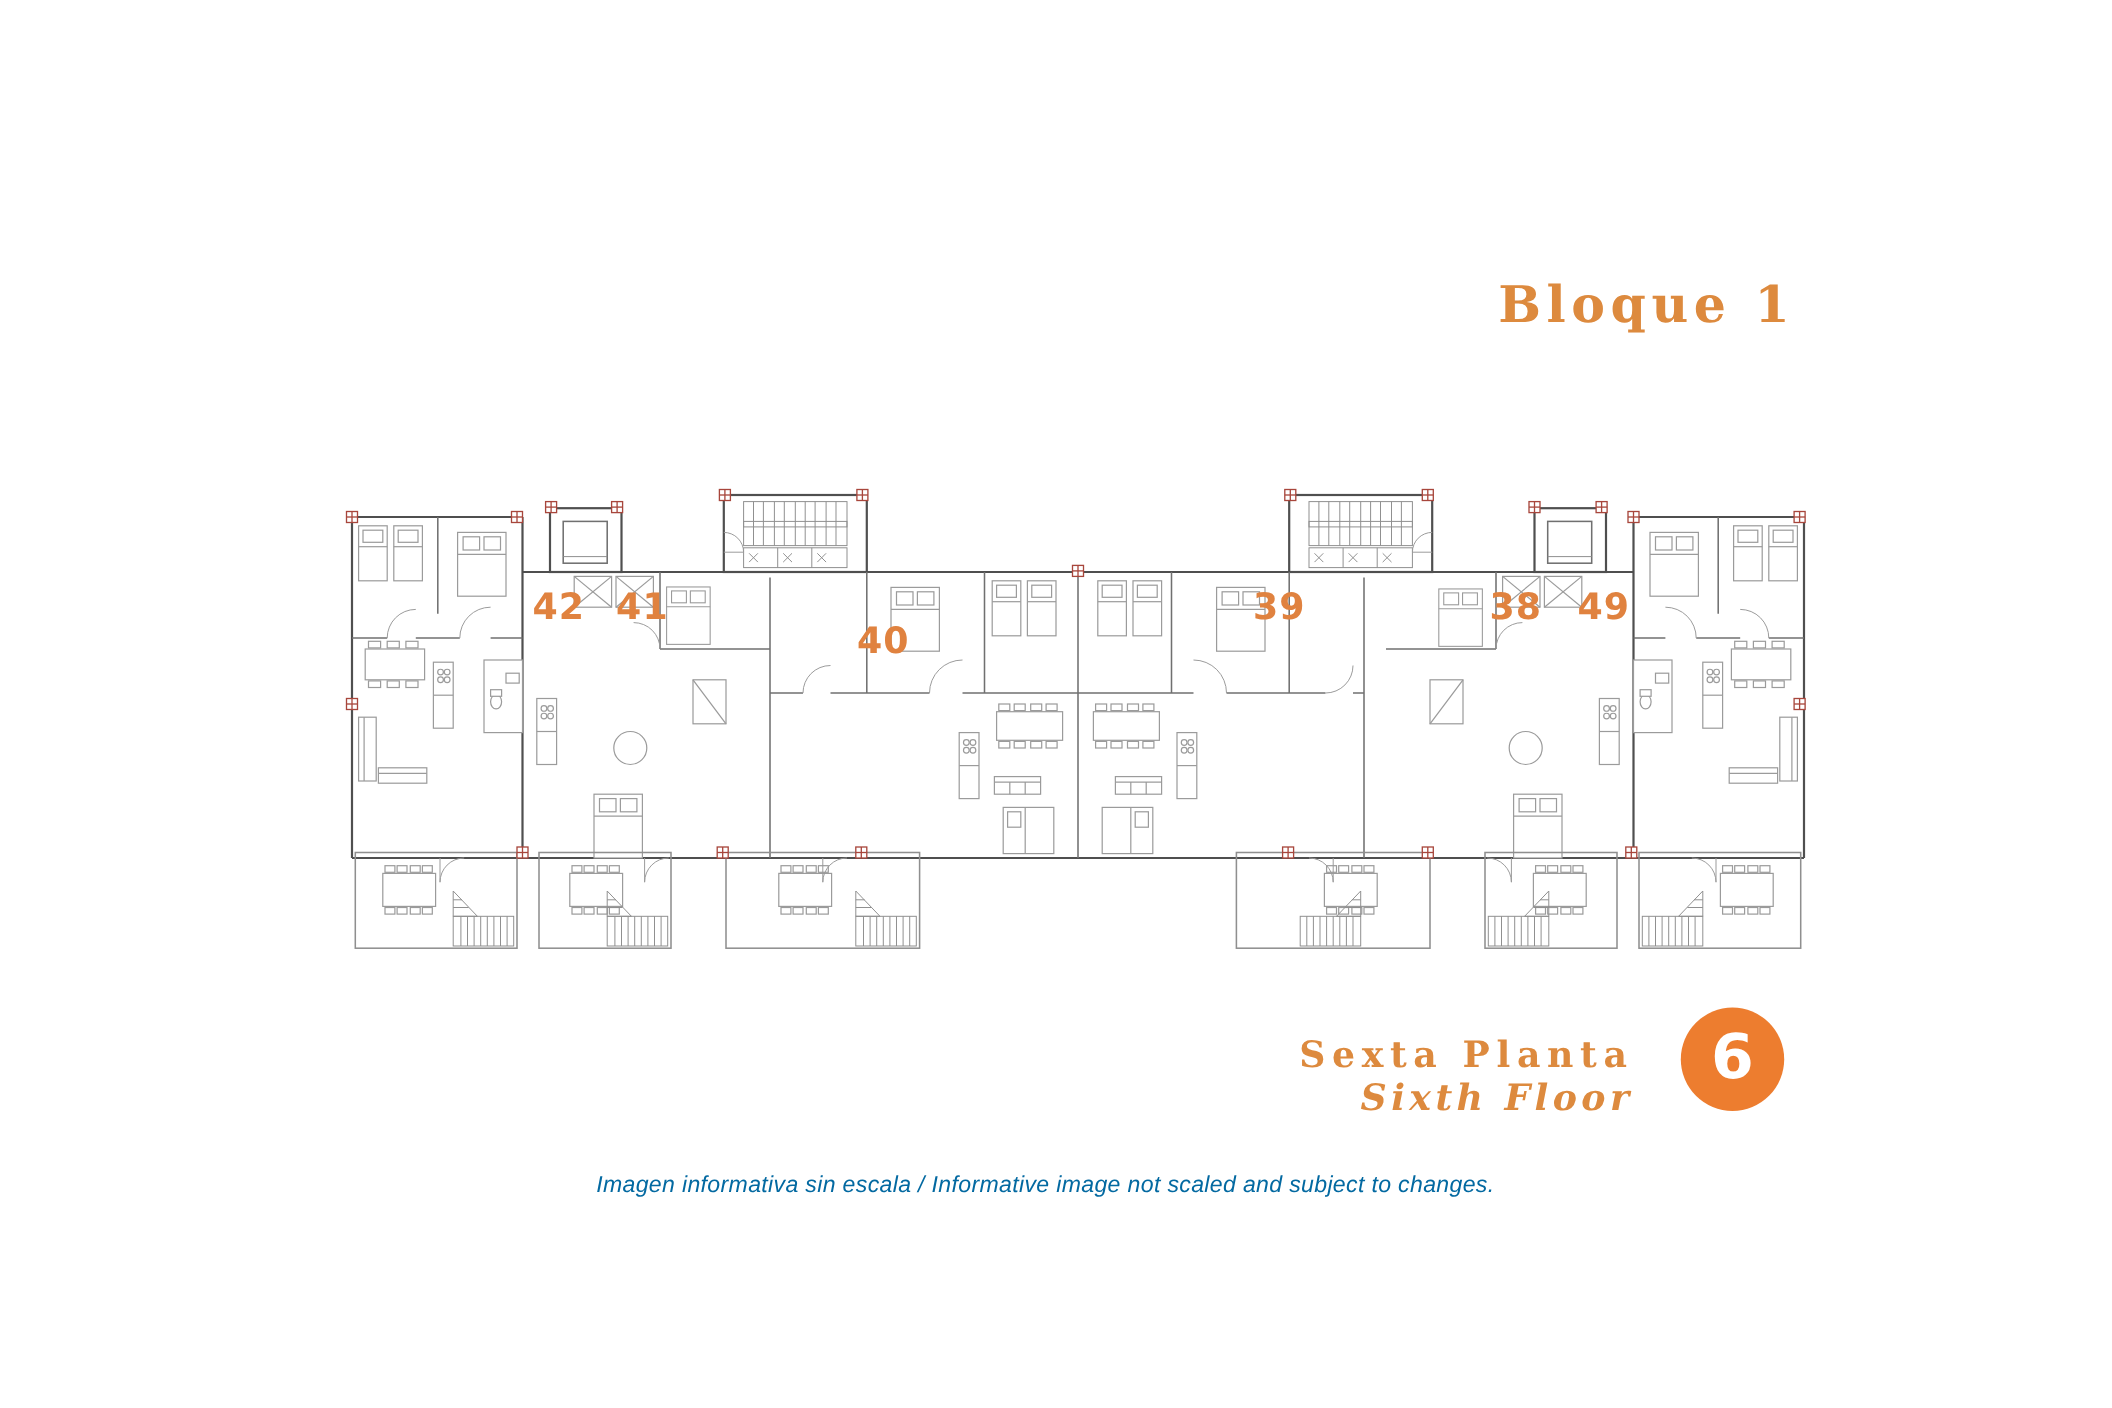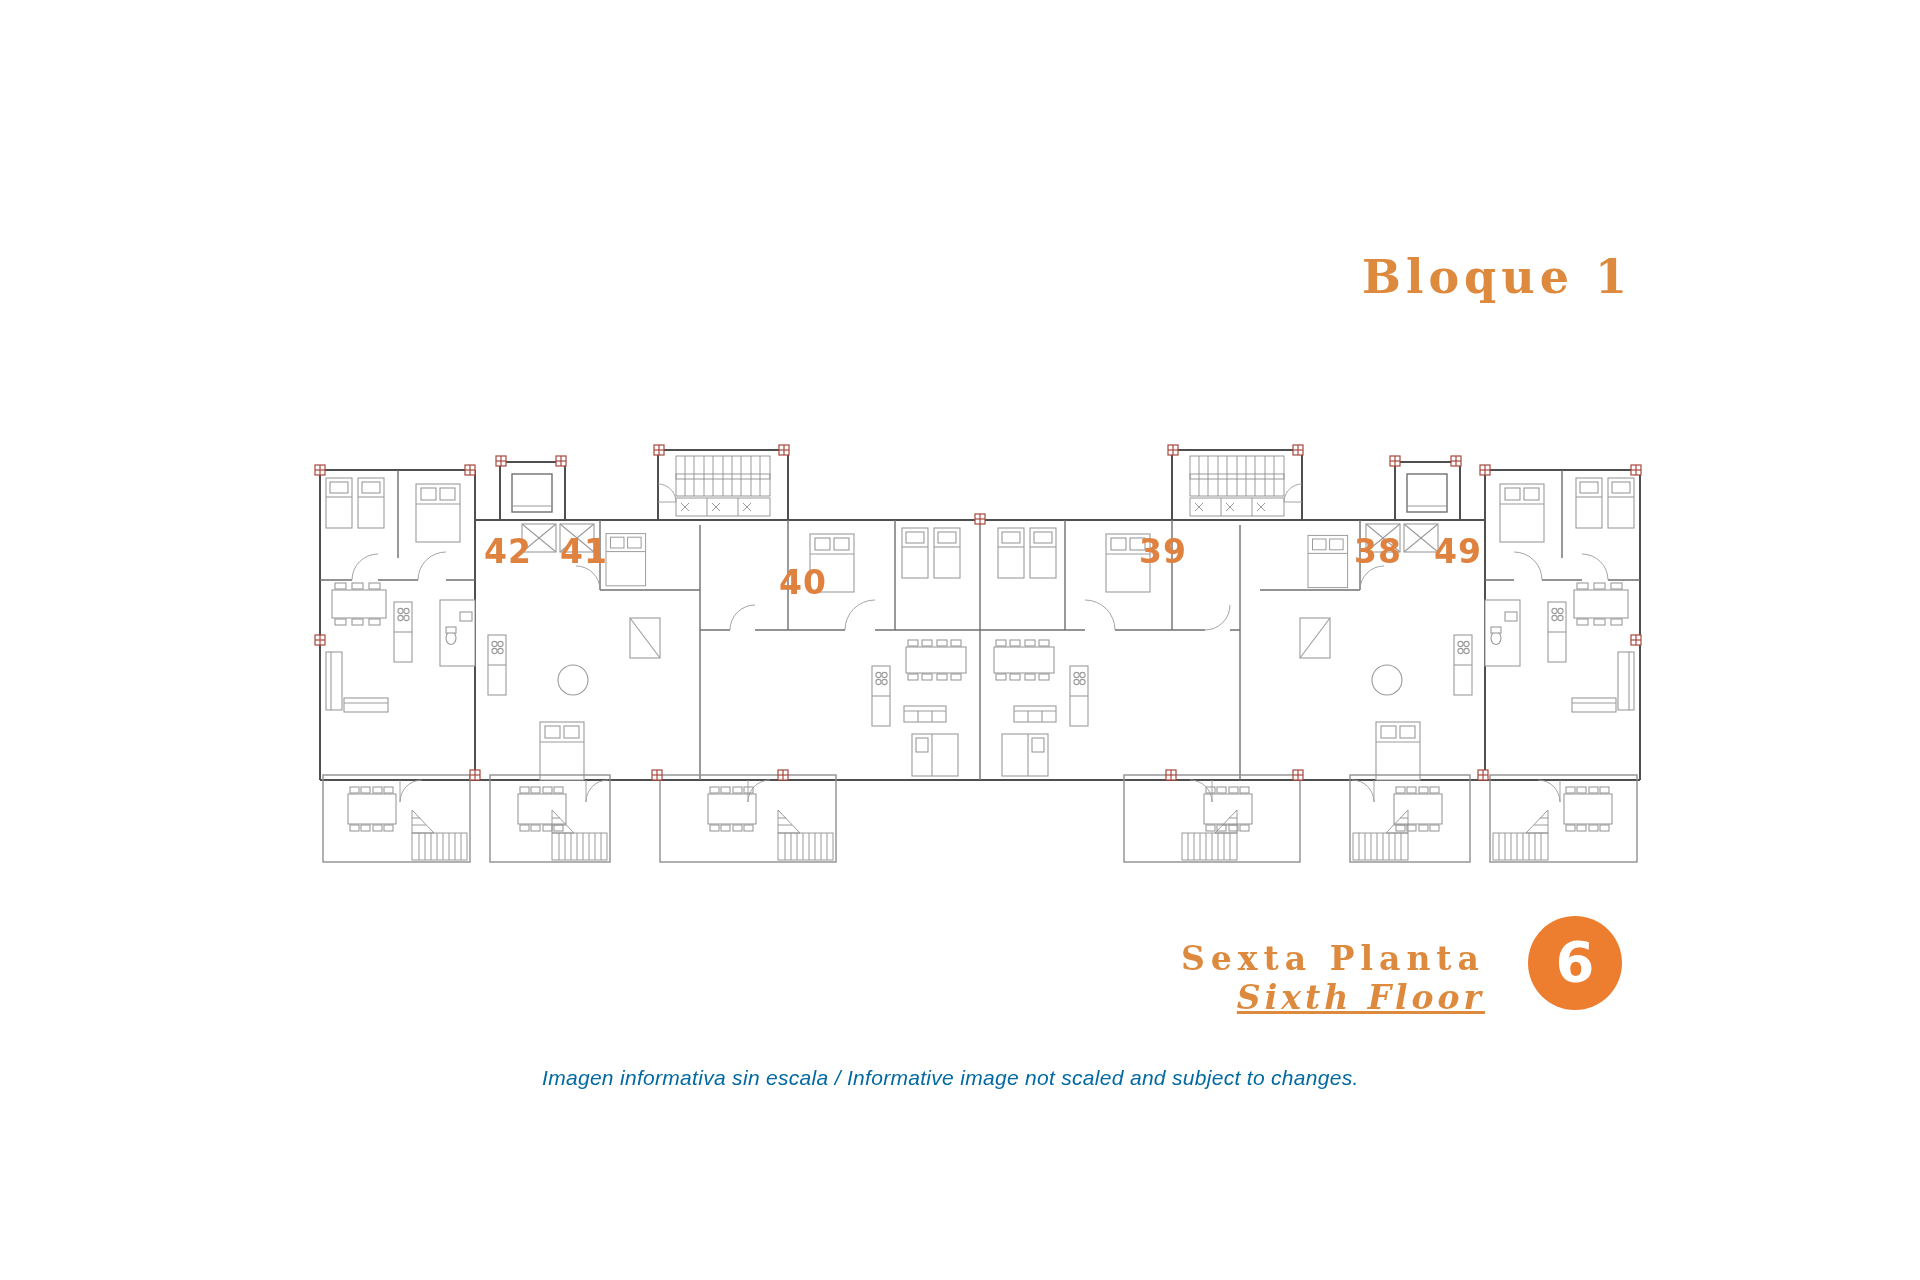--- a/index.html
+++ b/index.html
@@ -22,21 +22,21 @@
     font-weight:bold;font-size:33px;color:#E0823F;letter-spacing:1px;
   }
   .un-42{left:162px;} .un-41{left:238px;} .un-40{left:457px;margin-top:31px;}
   .un-39{left:817px;} .un-38{left:1032px;} .un-37{left:1112px;}
 
   .floor-label{
     position:absolute;top:924px;right:435px;text-align:right;
     font-family:"DejaVu Serif","Liberation Serif",serif;color:#DD8A3E;margin-top:16px;
   }
   .floor-label .es{font-weight:bold;font-size:33px;letter-spacing:6px;line-height:38px;}
-  .floor-label .en{font-weight:bold;font-style:italic;font-size:33px;letter-spacing:4px;line-height:40px;text-decoration:underline;}
+  .floor-label .en{font-weight:bold;font-style:italic;font-size:33px;letter-spacing:4px;line-height:40px;}
 
   .floor-badge{
     position:absolute;left:1528px;top:916px;width:94px;height:94px;
     border-radius:50%;background:#ED7D2F;
     display:flex;align-items:center;justify-content:center;
   }
   .floor-badge .num{
     font-family:"DejaVu Sans","Liberation Sans",sans-serif;
     font-weight:bold;font-size:56px;color:#ffffff;transform:translateY(-2px);
   }

